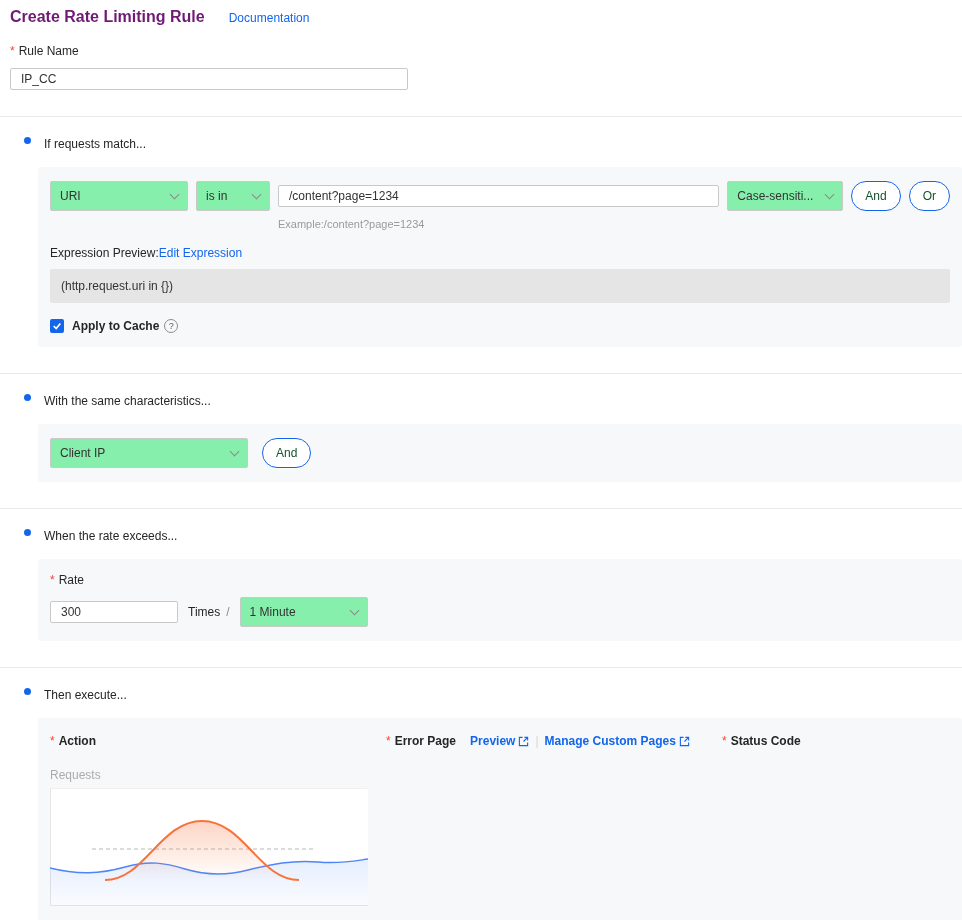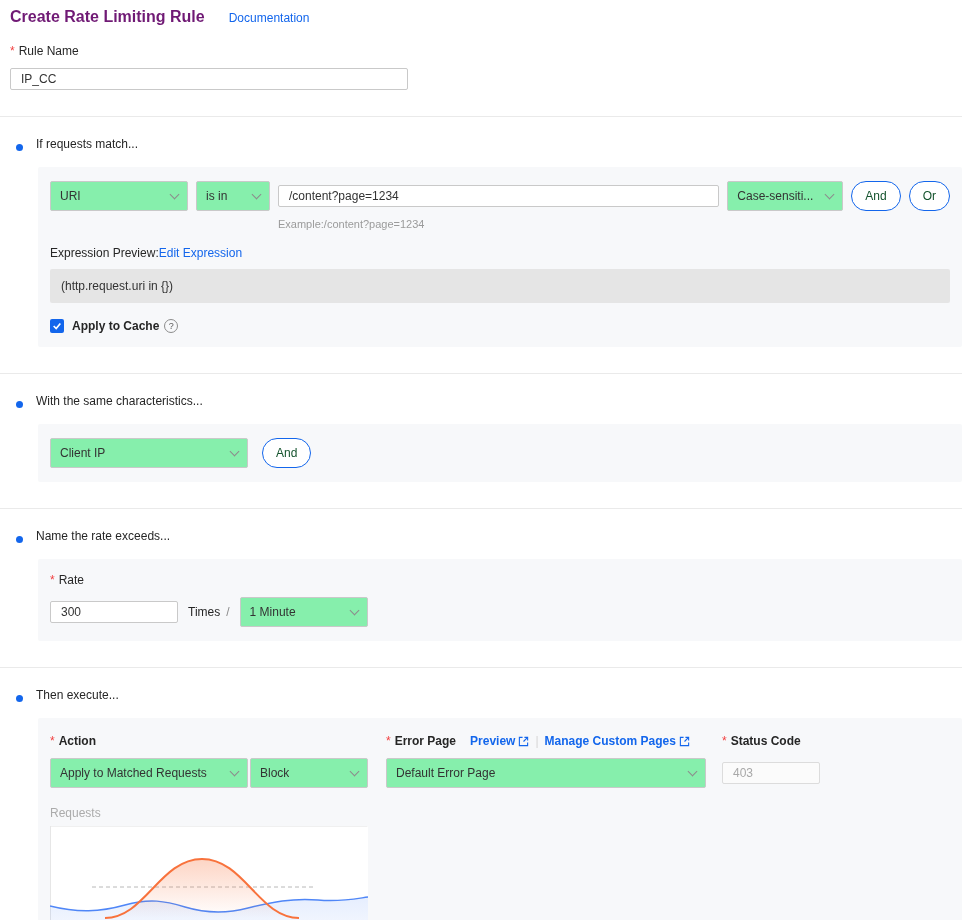--- a/index.html
+++ b/index.html
@@ -26,21 +26,21 @@
   .field-label { margin-bottom:10px; }
   .text-input {
     height:22px; border:1px solid #c9c9c9; border-radius:2px; background:#fff;
     padding:0 10px; font-size:12px; color:#333; outline:none; width:398px;
     font-family:"Liberation Sans", sans-serif;
   }
   .text-input.disabled { background:#fbfbfb; color:#a8a8a8; border-color:#dcdcdc; }
 
   
   .sec { border-top:1px solid #eaeaea; margin-top:26px; padding-top:20px; }
-  .sec-title-row { display:flex; align-items:flex-end; padding-left:16px; }
+  .sec-title-row { display:flex; align-items:flex-start; padding-left:24px; }
   .dot { width:7px; height:7px; border-radius:50%; background:#1366ec; flex:none; }
   .sec-title { margin-left:13px; color:#262626; }
   .panel {
     margin:16px 0 0 38px; width:calc(100% - 38px);
     background:#f7f8fa; padding:14px 12px; border-radius:2px;
   }
 
   
   .select {
     height:30px; background:#86efac; border:1px solid #c9c9c9; border-radius:2px;
@@ -169,21 +169,21 @@
           <span class="chev"></span>
         </div>
         <button class="btn-outline" style="margin-left:6px">And</button>
       </div>
     </div>
   </section>
 
   <section class="sec">
     <div class="sec-title-row">
       <span class="dot"></span>
-      <span class="sec-title">Name the rate exceeds...</span>
+      <span class="sec-title">When the rate exceeds...</span>
     </div>
     <div class="panel">
       <div>
         <span class="req">*</span><span class="lbl">Rate</span>
       </div>
       <div class="rate-row">
         <input class="text-input" style="width: 128px;" value="300">
         <span class="rate-unit">Times</span>
         <span class="rate-slash">/</span>
         <div class="select" style="width:128px">
@@ -227,41 +227,20 @@
                 </svg>
             </a>
           </span>
         </div>
         <div class="exec-col3 exec-label-row">
           <span class="req">*</span>
             <span class="lbl" style="font-weight:600">Status Code</span>
         </div>
       </div>
 
-      <div class="exec-grid">
-        <div class="exec-col1 exec-controls-row" style="gap:2px">
-          <div class="select" style="width:198px">
-            <span class="val">Apply to Matched Requests</span>
-            <span class="chev"></span>
-          </div>
-          <div class="select" style="width:118px">
-            <span class="val">Block</span>
-            <span class="chev"></span>
-          </div>
-        </div>
-        <div class="exec-col2 exec-controls-row">
-          <div class="select" style="width:320px">
-            <span class="val">Default Error Page</span>
-            <span class="chev"></span>
-          </div>
-        </div>
-        <div class="exec-col3 exec-controls-row">
-          <input class="text-input disabled" style="width: 98px;" value="403">
-        </div>
-      </div>
 
       <div class="chart-block">
         <div class="chart-ylabel">Requests</div>
         <div class="chart-box">
           <svg width="318" height="118" viewBox="0 0 318 118">
             <defs>
               <linearGradient id="og" x1="0" y1="0" x2="0" y2="1">
                 <stop offset="0" stop-color="#f8723c" stop-opacity="0.30"></stop>
                 <stop offset="1" stop-color="#f8723c" stop-opacity="0"></stop>
               </linearGradient>

